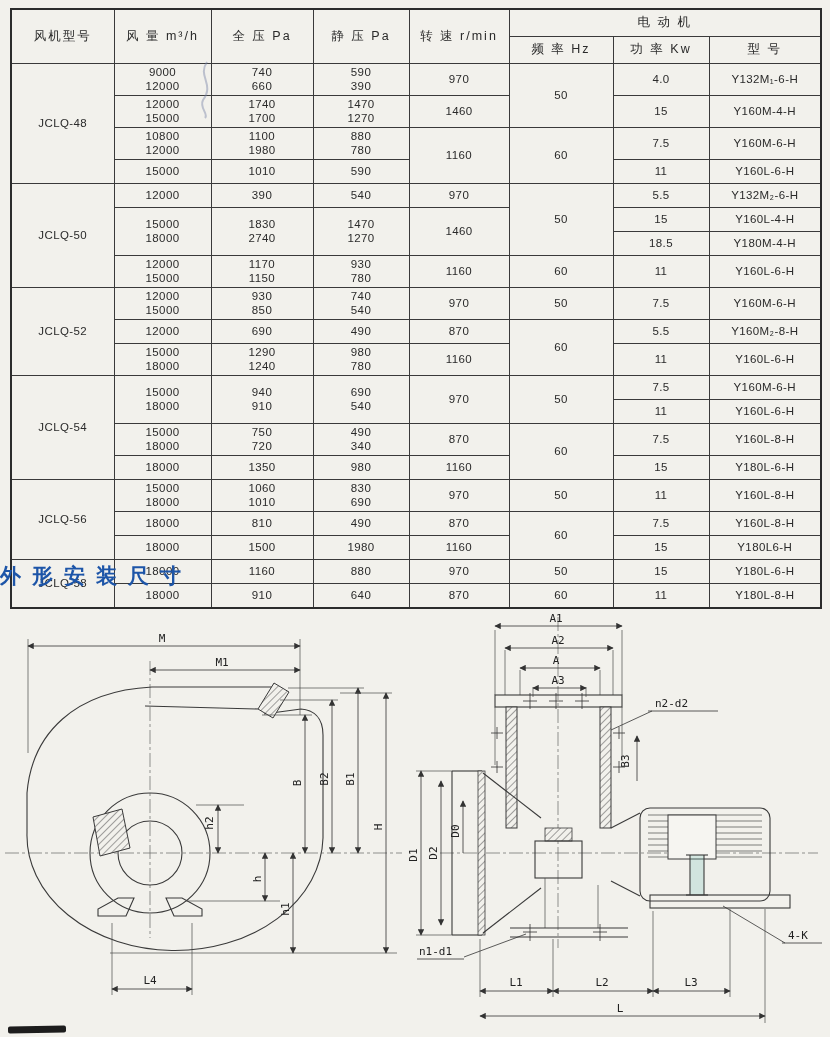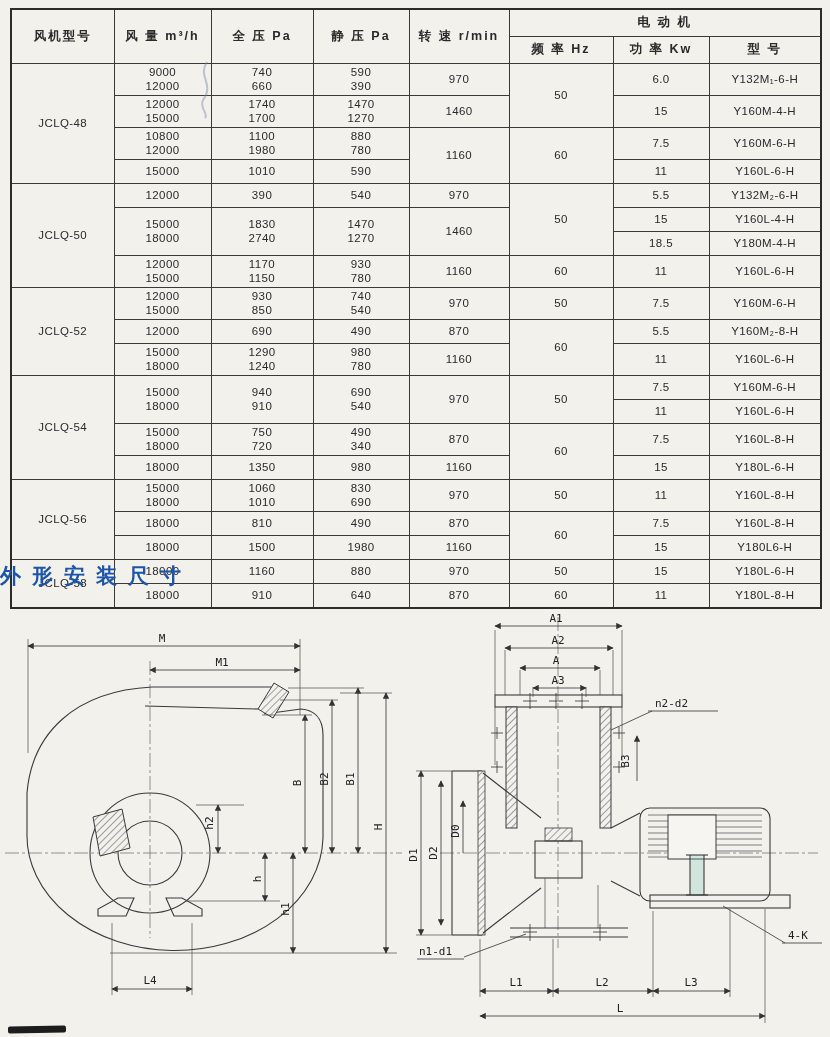--- a/index.html
+++ b/index.html
@@ -5,21 +5,21 @@
   html,body{margin:0;padding:0;background:#d8d6d0;}
   .page{position:relative;width:830px;height:1037px;background:#f2f1ec;overflow:hidden;
         font-family:"Liberation Sans",sans-serif;color:#262626;}
   
   .tbl-wrap{position:absolute;left:10px;top:8px;}
   table.spec{border-collapse:collapse;table-layout:fixed;width:810px;border:2px solid #2c2c2c;}
   table.spec th, table.spec td{
       border:1px solid #3a3a3a;text-align:center;vertical-align:middle;
       font-size:11.5px;line-height:13.5px;padding:2px 1px;white-space:pre-line;
       font-family:"Liberation Sans","DejaVu Sans",sans-serif;color:#2a2a2a;}
-  table.spec th{font-weight:bold;font-size:12.5px;letter-spacing:2px;height:22px;}
+  table.spec th{font-weight:normal;font-size:12.5px;letter-spacing:2px;height:22px;}
   table.spec tbody td{height:19px;letter-spacing:.4px;}
   
   .title{position:absolute;top:562px;left:0;width:830px;text-align:left;
          font-size:21px;font-weight:bold;color:#1d55a8;letter-spacing:11px;}
   
   .drawing{position:absolute;left:0;top:603px;}
   .ol{stroke:#3a3a3a;stroke-width:1.1;fill:none;}
   .dl{stroke:#333;stroke-width:.8;fill:none;}
   .thin{stroke:#4a4a4a;stroke-width:.7;fill:none;}
   .cl{stroke:#666;stroke-width:.7;fill:none;stroke-dasharray:14 3 3 3;}
@@ -64,21 +64,21 @@
           <tr>
             <td rowspan="4">JCLQ-48</td>
             <td>9000
 12000</td>
             <td>740
 660</td>
             <td>590
 390</td>
             <td>970</td>
             <td rowspan="2">50</td>
-            <td>6.0</td>
+            <td>4.0</td>
             <td>Y132M₁-6-H</td>
           </tr>
           <tr>
             <td>12000
 15000</td>
             <td>1740
 1700</td>
             <td>1470
 1270</td>
             <td>1460</td>

